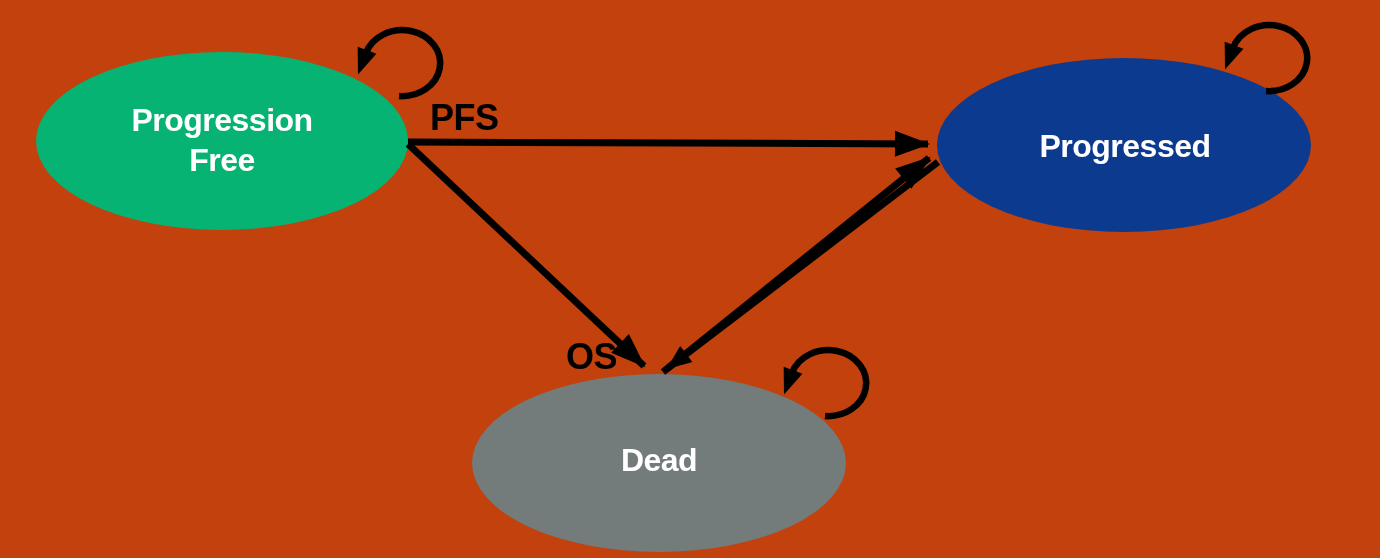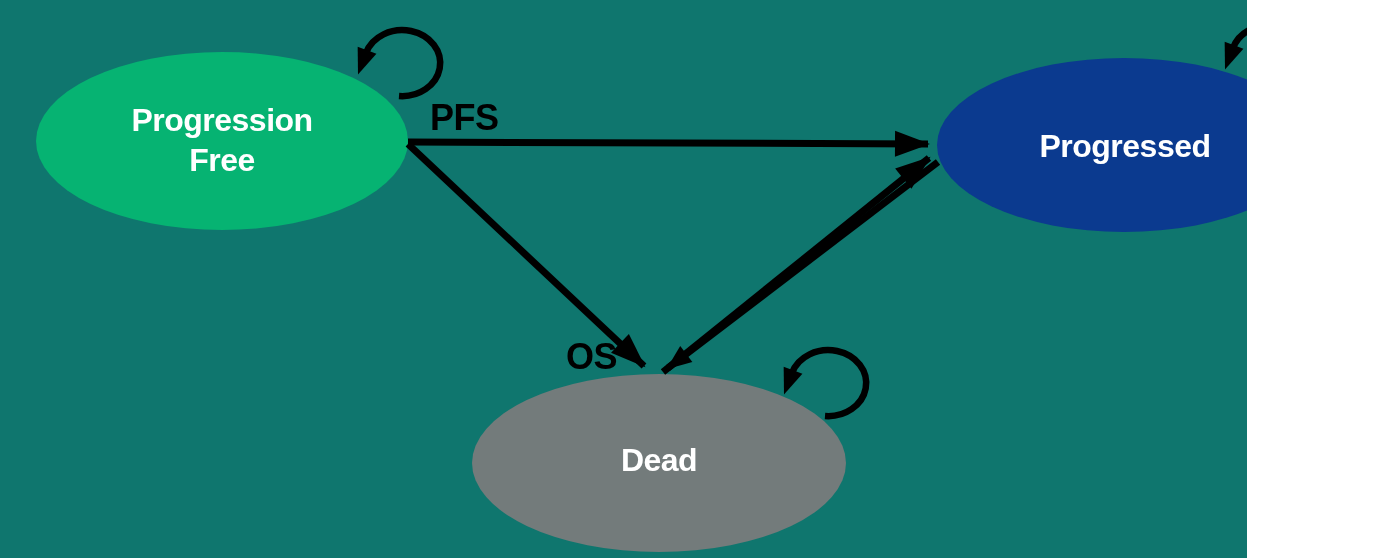--- a/index.html
+++ b/index.html
@@ -2,23 +2,23 @@
 <html><head>
 <meta charset="utf-8">
 <style>
   html, body {
     margin: 0;
     padding: 0;
     background: #ffffff;
   }
   .canvas {
     position: relative;
-    width: 1247px;
+    width: 1380px;
     height: 558px;
-    background: #0f766e;
+    background: #c2410c;
     overflow: hidden;
   }
   svg { display: block; }
   .state-label {
     font-family: "Liberation Sans", sans-serif;
     font-weight: bold;
     font-size: 32px;
     letter-spacing: -0.5px;
     text-anchor: middle;
   }

